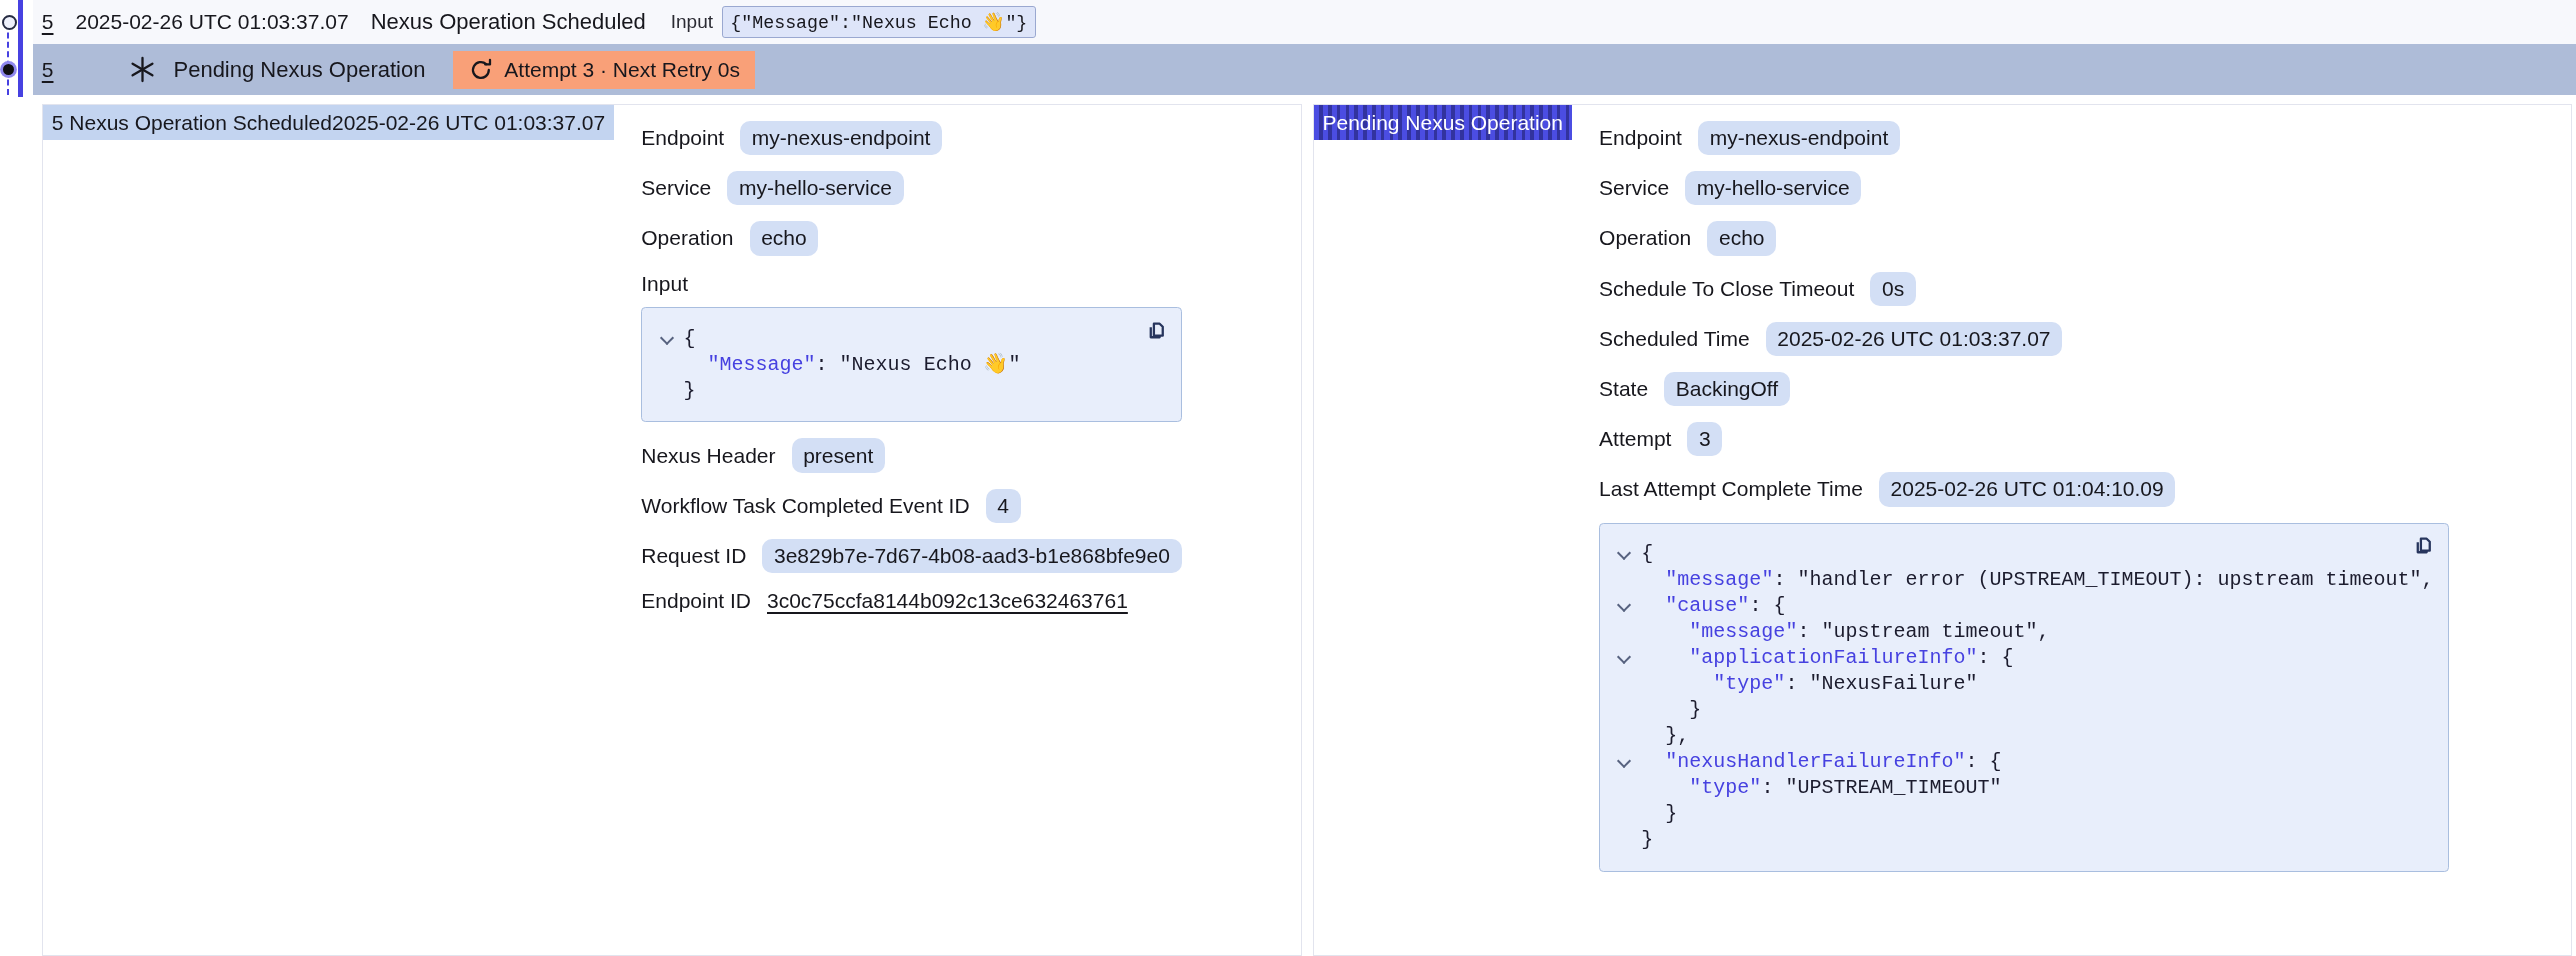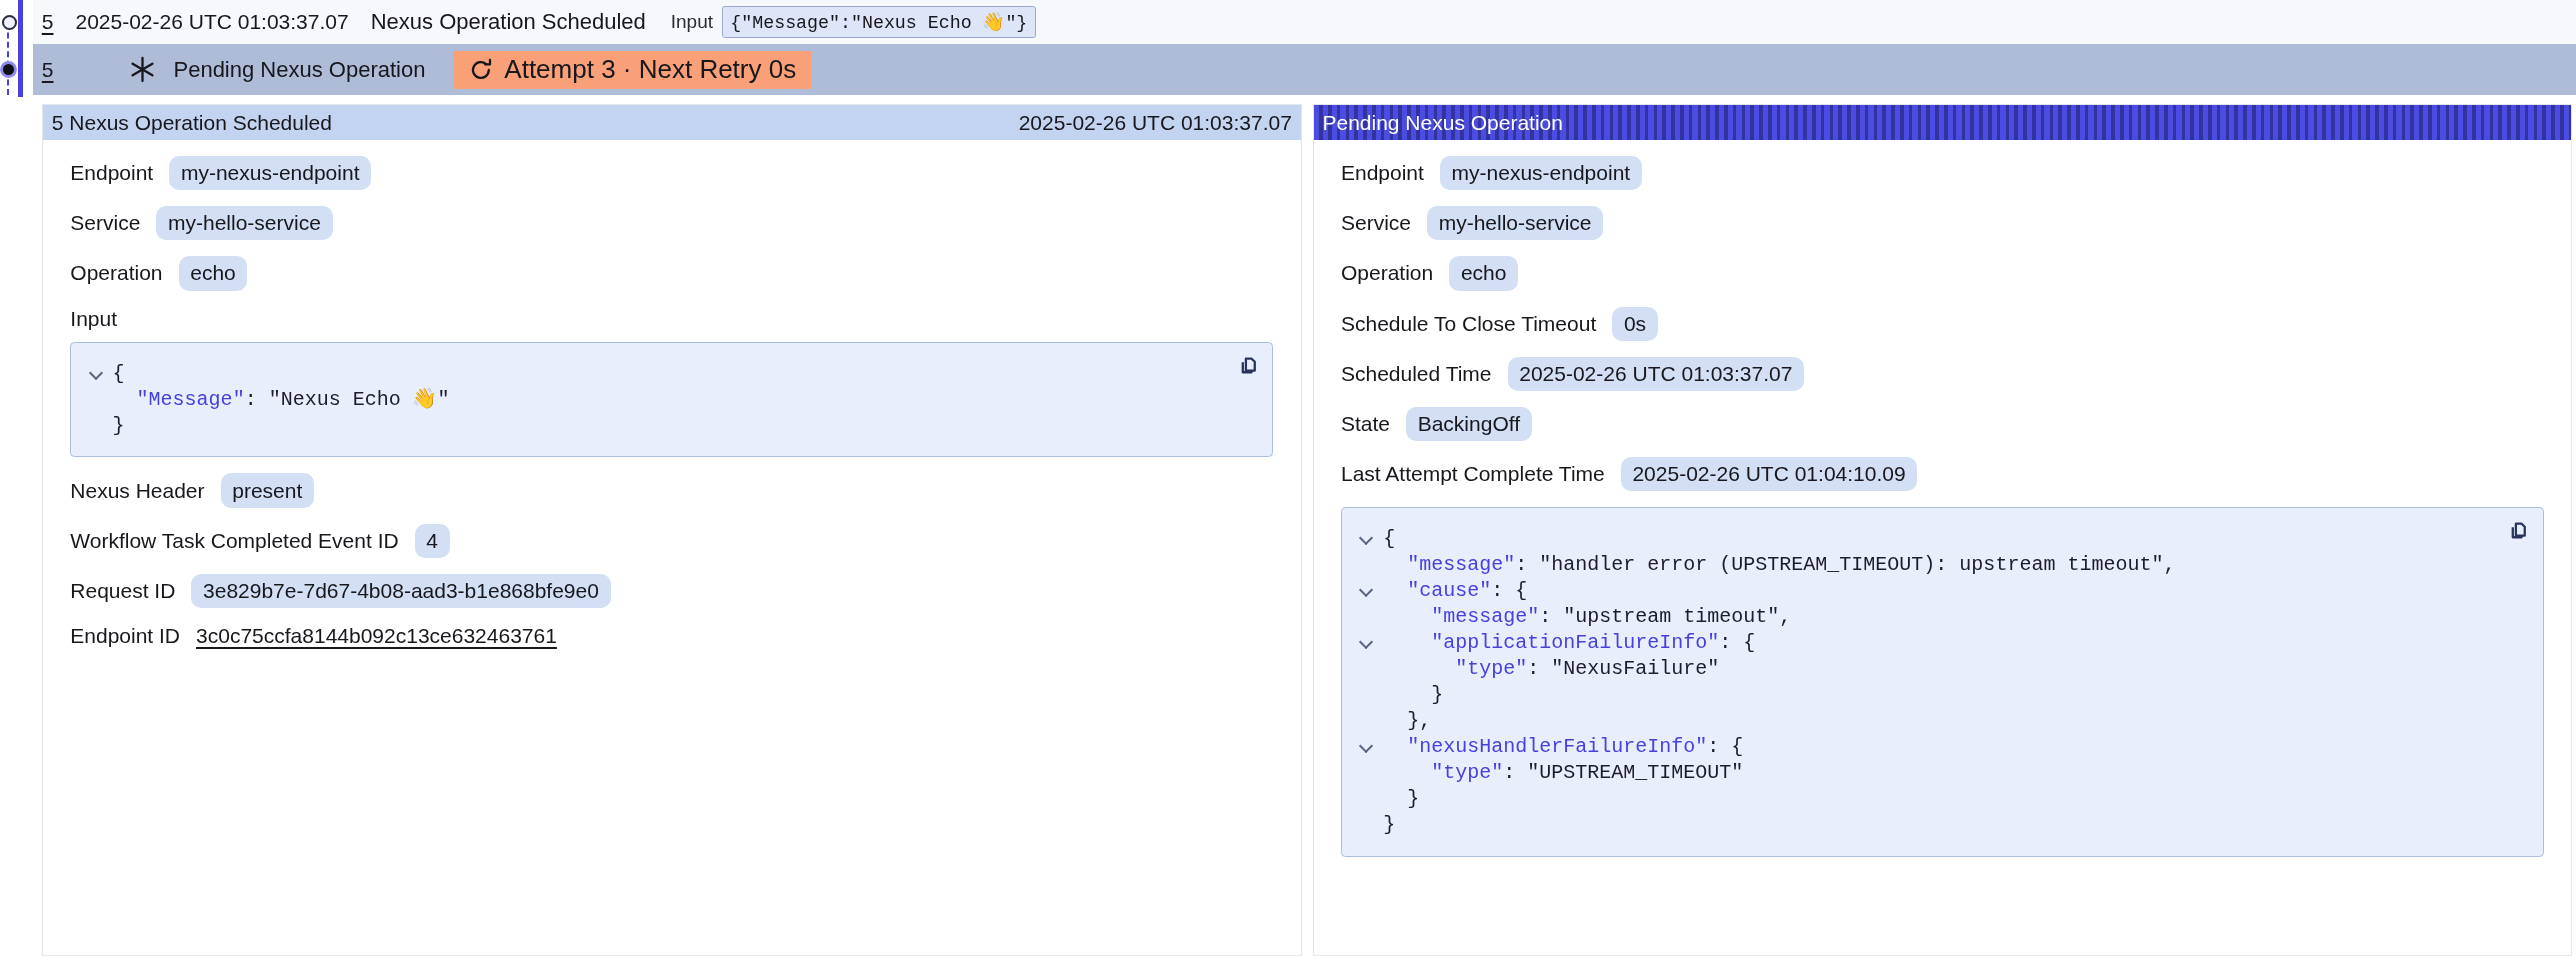--- a/index.html
+++ b/index.html
@@ -21,24 +21,24 @@
   .row2{top:44px;height:51px;background:#aebcd8;padding-left:8.8px}
   .event-id{font-size:21px;color:#17171d;text-decoration:underline;text-underline-offset:3.7px;cursor:pointer}
   .row1-time{font-size:21px}
   .row-title{font-size:22px;font-weight:400}
   .input-label{font-size:19px;color:#2b2b33}
   .input-badge{font-family:"Liberation Mono","DejaVu Sans Mono",monospace;font-size:18.3px;
     background:#dee5f9;border:1.5px solid #9aa8d0;border-radius:2.9px;padding:3.7px 7.3px;white-space:nowrap}
   .asterisk{margin-left:75px;display:flex}
   .row2 .row-title{margin-left:16px}
   .retry-badge{margin-left:28px;background:var(--pending);height:38px;display:flex;align-items:center;
-    gap:10.3px;padding:0 14.6px;font-size:26px;color:#17171d}
+    gap:10.3px;padding:0 14.6px;font-size:21px;color:#17171d}
   
   .panels{position:absolute;left:42px;top:104px;right:3.7px;bottom:0;display:flex;gap:11px}
-  .panel{flex:1;min-width:0;border:0.7px solid #e2e4ee;background:#fff;display:flex;flex-direction:column;overflow:hidden}
+  .panel{flex:1;min-width:0;border:0.7px solid #e2e4ee;background:#fff;display:flex;flex-direction:row;overflow:hidden}
   .panel-header{height:35px;flex:none;display:flex;align-items:center;justify-content:space-between;
     padding:0 8.8px;font-size:21px}
   .panel-header.plain{background:var(--headerLeft)}
   .panel-header.striped{background:repeating-linear-gradient(90deg,var(--stripeA) 0 5.1px,var(--stripeB) 5.1px 8.8px);
     color:#ffffff;font-weight:500}
   .panel-body{padding:0 10.3px 7.3px 10.3px}
   .field-row{display:flex;align-items:center;gap:16px;margin:16px 17px;font-size:21px}
   .field-row.col{flex-direction:column;align-items:stretch;gap:11.7px}
   .field-label{white-space:nowrap}
   .badge{background:var(--badge);border-radius:10px;padding:5.1px 11.7px;white-space:nowrap}
@@ -177,20 +177,24 @@
         </div>
         <div class="field-row">
           <span class="field-label">Scheduled Time</span>
           <span class="badge">2025-02-26 UTC 01:03:37.07</span>
         </div>
         <div class="field-row">
           <span class="field-label">State</span>
           <span class="badge">BackingOff</span>
         </div>
         <div class="field-row">
+          <span class="field-label">Attempt</span>
+          <span class="badge">3</span>
+        </div>
+        <div class="field-row">
           <span class="field-label">Last Attempt Complete Time</span>
           <span class="badge">2025-02-26 UTC 01:04:10.09</span>
         </div>
         <div class="field-row col">
           <div class="code-block">
             <div class="code-line">
               <span class="gut">
                 <span class="chev"></span>
               </span>
               <span class="code-text"><span>{</span></span>

